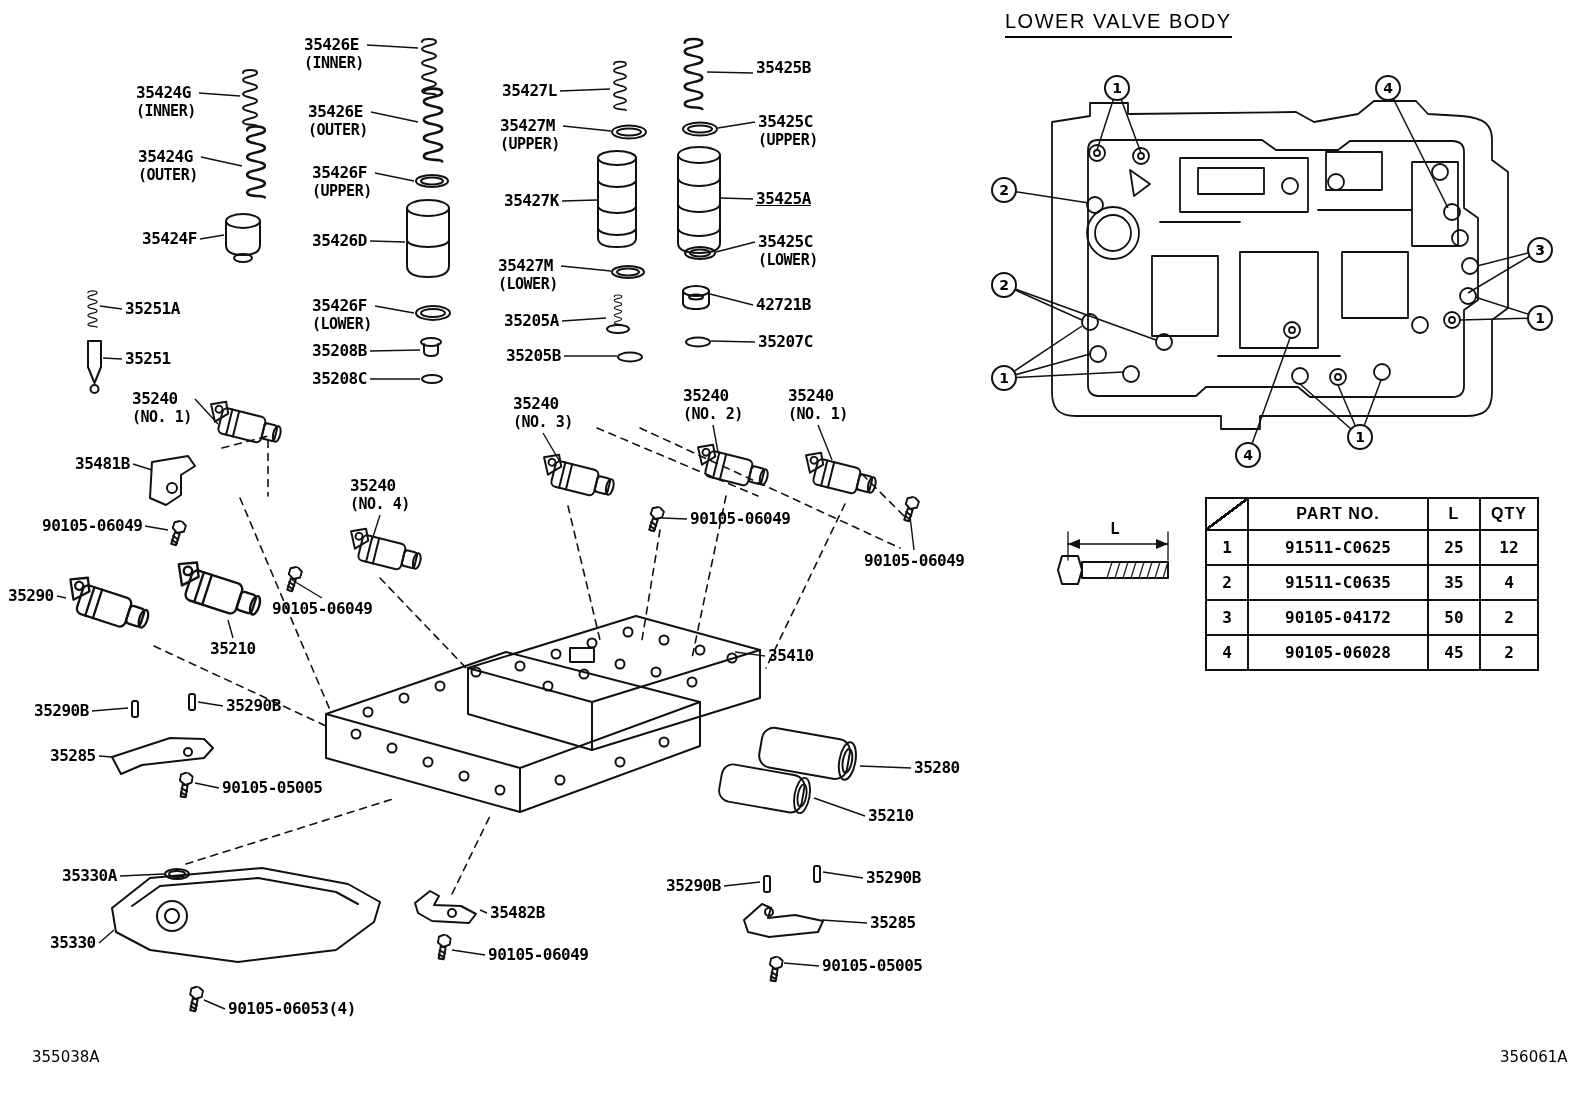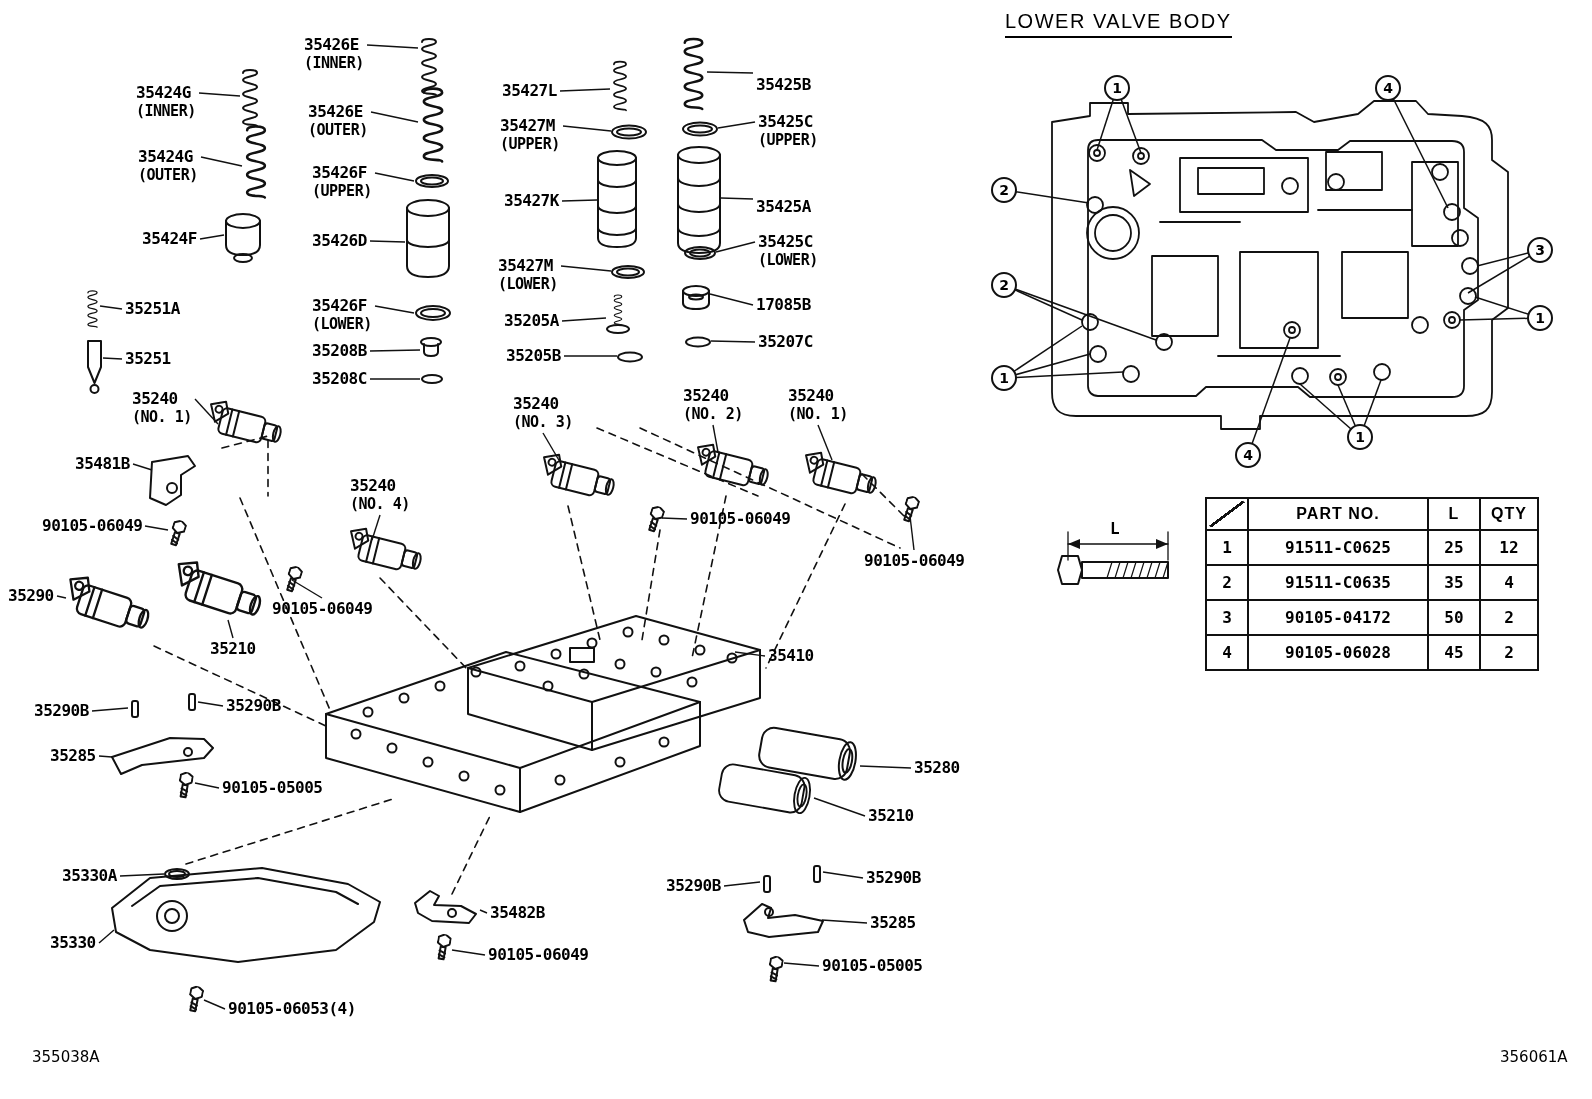--- a/index.html
+++ b/index.html
@@ -15,21 +15,21 @@
            font:bold 14px "DejaVu Sans",sans-serif;}
   .title{position:absolute;left:1005px;top:10px;font:400 20px "Liberation Sans",sans-serif;
          letter-spacing:1.5px;border-bottom:2px solid #000;padding-bottom:3px;}
   .corner{position:absolute;font:400 15px "DejaVu Sans",sans-serif;margin-left:16px;}
   #corner-left{left:16px;top:1048px;}
   #corner-right{left:1484px;top:1048px;}
   #bolt-table{position:absolute;left:1205px;top:497px;border-collapse:collapse;
               font:bold 16px "DejaVu Sans Mono",monospace;}
   #bolt-table th,#bolt-table td{border:2px solid #111;text-align:center;padding:0 5px;height:33px;
               font-weight:bold;}
-  #bolt-table th{height:30px;font-family:"Liberation Sans",sans-serif;letter-spacing:1px;border-radius:13px;}
+  #bolt-table th{height:30px;font-family:"Liberation Sans",sans-serif;letter-spacing:1px;}
   .w-ref{width:30px;}.w-part{width:168px;}.w-l{width:40px;}.w-qty{width:46px;}
   th.diag{background:linear-gradient(to bottom right,transparent 47%,#111 47%,#111 53%,transparent 53%);}
 </style>
 </head>
 <body>
 
 <div class="canvas">
 
   <svg id="art" width="1592" height="1099" viewBox="0 0 1592 1099">
     <defs>
@@ -442,36 +442,36 @@
       <div class="plabel" style="left: 498px; top: 257px;">
         <div>35427M</div>
         <div class="sub">(LOWER)</div>
       </div>
       <div class="plabel" style="left: 504px; top: 312px; text-align: center;">
         <div>35205A</div>
       </div>
       <div class="plabel" style="left: 506px; top: 347px;">
         <div>35205B</div>
       </div>
-      <div class="plabel" style="left: 756px; top: 76px;">
+      <div class="plabel" style="left: 756px; top: 59px;">
         <div>35425B</div>
       </div>
       <div class="plabel" style="left: 758px; top: 113px;">
         <div>35425C</div>
         <div class="sub">(UPPER)</div>
       </div>
-      <div class="plabel" style="left: 756px; top: 198px;">
+      <div class="plabel" style="left: 756px; top: 190px; text-decoration: underline;">
         <div>35425A</div>
       </div>
       <div class="plabel" style="left: 758px; top: 233px;">
         <div>35425C</div>
         <div class="sub">(LOWER)</div>
       </div>
       <div class="plabel" style="left: 756px; top: 296px;">
-        <div>17085B</div>
+        <div>42721B</div>
       </div>
       <div class="plabel" style="left: 758px; top: 333px;">
         <div>35207C</div>
       </div>
       <div class="plabel" style="left: 132px; top: 390px;">
         <div>35240</div>
         <div class="sub">(NO. 1)</div>
       </div>
       <div class="plabel" style="left: 75px; top: 455px;">
         <div>35481B</div>

